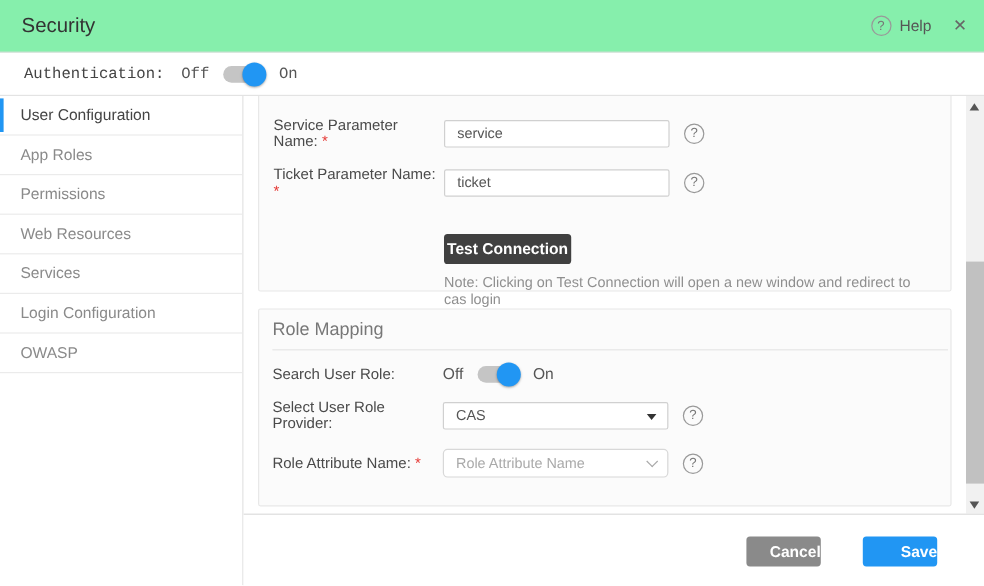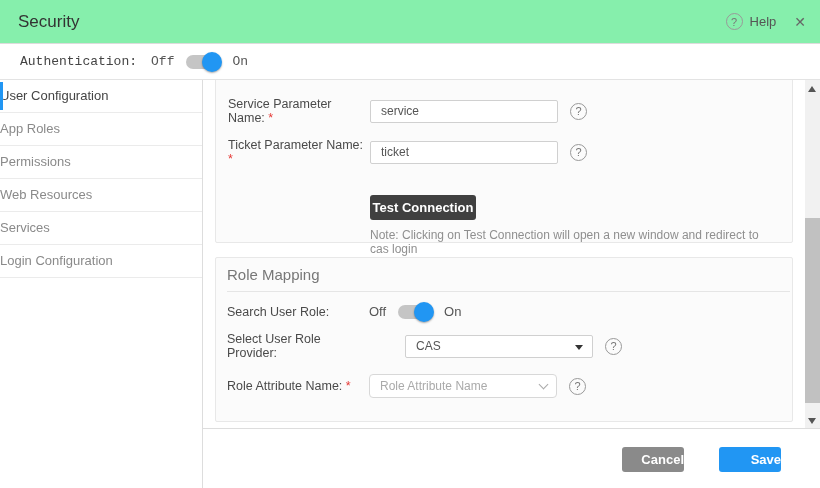--- a/index.html
+++ b/index.html
@@ -17,21 +17,21 @@
   
   .auth-bar { height:36px; background:#fff; border-bottom:1px solid #e3e3e3; display:flex; align-items:center; padding-left:20px;font-family:Liberation Mono, monospace; }
   .auth-label { color:#444; margin-right:14px; }
   .tog-off, .tog-on { color:#555; font-size:13px; }
   .toggle { position:relative; width:34px; height:14px; background:#c5c5c5; border-radius:7px; margin:0 12px; cursor:pointer; }
   .toggle .knob { position:absolute; right:-2px; top:-3px; width:20px; height:20px; background:#2196f3; border-radius:50%; box-shadow:0 1px 2px rgba(0,0,0,.35); }
 
   
   .body { display:flex; height:408px; }
   .sidebar { width:203px; border-right:1px solid #ddd; background:#fff; flex:none; }
-  .side-item { position:relative; height:33px; line-height:32px; border-bottom:1px solid #ebebeb; color:#8a8a8a; cursor:pointer; }
+  .side-item { position:relative; height:33px; line-height:32px; padding-left:17px; border-bottom:1px solid #ebebeb; color:#8a8a8a; cursor:pointer; }
   .side-item.active { color:#444; }
   .side-item.active::before { content:""; position:absolute; left:0; top:2px; bottom:2px; width:3px; background:#2196f3; }
 
   .main { position:relative; flex:1; background:#fff; }
   .viewport { position:absolute; left:0; top:0; width:601px; height:348px; overflow:hidden; }
   .panel { position:absolute; left:12px; width:578px; background:#fbfbfb; border:1px solid #e8e8e8; border-radius:2px; }
   .panel-conn { top:-30px; height:193px; padding:46px 12px 0 12px; }
   .panel-role { top:177px; height:165px; padding:8px 0 0 11px; }
 
   .form-row { display:flex; align-items:center; margin-bottom:13px; }
@@ -39,21 +39,21 @@
   .req { color:#e53935; }
   .text-input { width:188px; height:23px; border:1px solid #d0d0d0; border-radius:2px; background:#fff; padding:0 10px; font-family:inherit; font-size:12px; color:#555; }
   .help-icon { margin-left:12px; }
 
   .btn-test { margin-left:142px; margin-top:16px; width:106px; height:25px; background:#404040; color:#fff; border:none; border-radius:3px; font-family:inherit; font-size:13px; font-weight:bold; cursor:pointer; }
   .note { margin-left:142px; margin-top:8px; font-size:12px; color:#8f8f8f; }
 
   .section-title { font-size:15px; color:#777; }
   .section-divider { border-bottom:1px solid #e5e5e5; margin:8px 2px 12px 0; }
 
-  .selectbox { position:relative; width:188px; height:23px; border:1px solid #d0d0d0; border-radius:2px; background:#fff; display:flex; align-items:center; padding:0 10px; font-size:12px; color:#555; cursor:pointer;margin-left:36px; }
+  .selectbox { position:relative; width:188px; height:23px; border:1px solid #d0d0d0; border-radius:2px; background:#fff; display:flex; align-items:center; padding:0 10px; font-size:12px; color:#555; cursor:pointer; }
   .selectbox .tri { position:absolute; right:9px; top:9px; width:0; height:0; border-left:4px solid transparent; border-right:4px solid transparent; border-top:5px solid #333; }
   .combo { position:relative; width:188px; }
   .combo input { width:188px; height:24px; border:1px solid #d8d8d8; border-radius:4px; background:#fff; padding:0 24px 0 10px; font-family:inherit; font-size:12px; color:#555; }
   .combo input::placeholder { color:#aaa; }
   .combo .chev { position:absolute; right:10px; top:7px; width:7px; height:7px; border-right:1.5px solid #aaa; border-bottom:1.5px solid #aaa; transform:rotate(45deg); }
 
   
   .scrollbar { position:absolute; right:0; top:0; width:15px; height:348px; background:#f1f1f1; }
   .scroll-up, .scroll-down { position:absolute; left:3px; width:0; height:0; border-left:4.5px solid transparent; border-right:4.5px solid transparent; }
   .scroll-up { top:6px; border-bottom:6px solid #555; }
@@ -91,20 +91,21 @@
 
   <div class="body">
 
     <div class="sidebar">
       <div class="side-item active">User Configuration</div>
       <div class="side-item">App Roles</div>
       <div class="side-item">Permissions</div>
       <div class="side-item">Web Resources</div>
       <div class="side-item">Services</div>
       <div class="side-item">Login Configuration</div>
+      <div class="side-item">OWASP</div>
     </div>
 
     <div class="main">
       <div class="viewport">
 
         <div class="panel panel-conn">
           <div class="form-row">
             <span class="form-label"><span>Service Parameter Name:</span> <span class="req">*</span></span>
             <input class="text-input" type="text" value="service" style="">
             <span class="help-circle help-icon">?</span>

